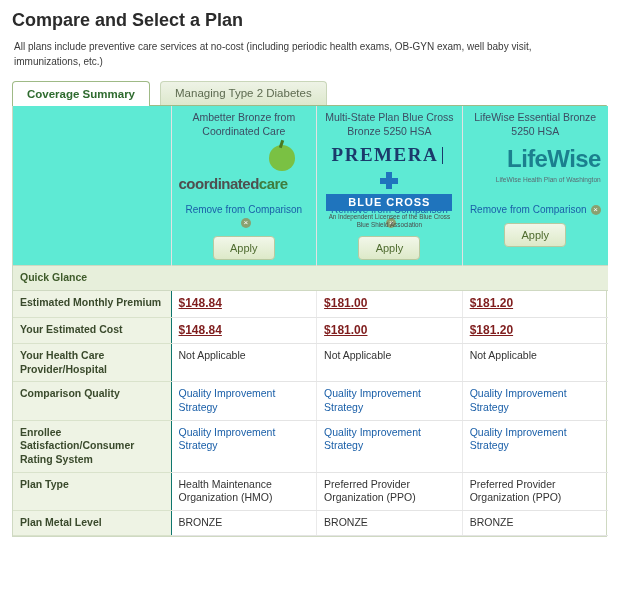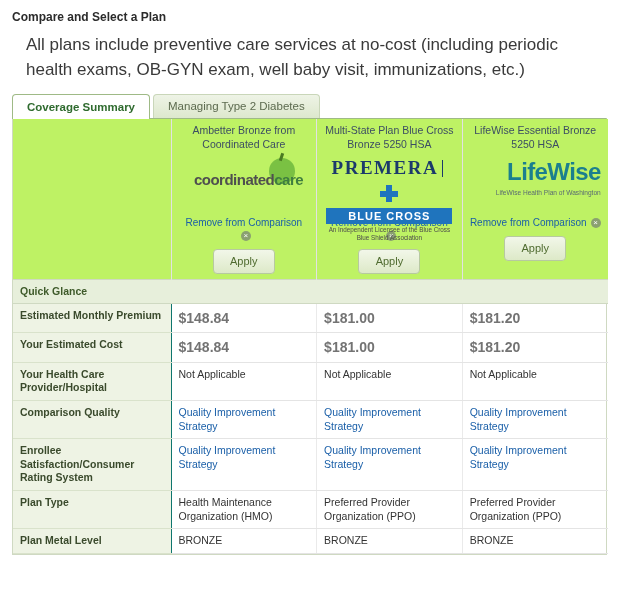--- a/index.html
+++ b/index.html
@@ -11,30 +11,30 @@
     font-size: 11px;
     color: #333333;
     overflow: hidden;
   }
   .page {
     width: 619px; height: 602px;
     position: relative;
     padding: 8px 10px 0 10px;
   }
   .page-title {
-    font-size: 12px;
+    font-size: 18px;
     font-weight: bold;
     color: #2b2b2b;
     margin: 2px 0 9px 2px;
   }
   .intro {
-    font-size: 17px;
+    font-size: 10px;
     color: #3a3a3a;
     line-height: 1.45;
-    margin: 0 0 10px 16px;
+    margin: 0 0 10px 4px;
     max-width: 580px;
   }
   .intro.second { margin-bottom: 11px; }
 
   
   .tabs {
     display: flex;
     align-items: flex-end;
     margin: 0 0 0 2px;
     height: 26px;
@@ -42,21 +42,21 @@
     z-index: 3;
   }
   .tab {
     height: 24px;
     line-height: 23px;
     padding: 0 14px;
     font-size: 11.5px;
     border: 1px solid #c9d6b9;
     border-bottom: none;
     border-radius: 4px 4px 0 0;
-    margin-right: 3px;
+    margin-right: 10px;
     background: linear-gradient(180deg, #eef3e6 0%, #dde8cd 100%);
     color: #5d6b50;
     cursor: pointer;
     white-space: nowrap;
   }
   .tab.active {
     background: #ffffff;
     color: #2f6b2f;
     font-weight: bold;
     border-color: #9fba86;
@@ -87,21 +87,21 @@
     line-height: 1.3;
   }
   col.label-col { width: 158px; }
   col.plan-col { width: 145.6px; }
 
   
   .hdr-cell {
     text-align: center;
     padding: 9px 6px 10px 6px;
     border-left: 1px solid #e2e2e2;
-    background: #bef264;
+    background: #5eead4;
     vertical-align: top;
   }
   .hdr-cell.first { border-left: none; }
   .plan-name {
     font-size: 10.5px;
     color: #3c4d63;
     line-height: 1.32;
     min-height: 28px;
     margin-bottom: 4px;
   }
@@ -120,22 +120,22 @@
     background: #7ac143;
     border-radius: 50% 50% 48% 48%;
   }
   .cc-apple:after {
     content: "";
     position: absolute; left: 11px; top: -5px;
     width: 3px; height: 8px; background: #4a7a22;
     transform: rotate(18deg);
   }
   .cc-text {
-    position: absolute; left: 0; bottom: 19px;
-    width: 140px; text-align: center;
+    position: absolute; left: 0; bottom: 2px;
+    width: 140px; text-align: left;
     font-size: 15px; font-weight: bold;
     letter-spacing: -0.5px;
     color: #3f7d3f;
   }
   .cc-text .dark { color: #4f4f4f; }
   
   .logo-prem { position: relative; width: 150px; height: 54px; text-align: center; }
   .prem-top {
     font-size: 19px; font-weight: bold; color: #1b3a6b;
     letter-spacing: 1.5px;
@@ -221,23 +221,24 @@
     border-bottom: 1px solid #d9e2cb;
     border-right: 1px solid #0f766e;
   }
   td.val {
     border-bottom: 1px solid #e4e4e4;
     border-left: 1px solid #eaeaea;
     color: #333;
   }
   td.val.first { border-left: none; }
   .big-price {
-    font-size: 14px;
-    font-weight: bold;
-    color: #737373;
+    font-size: 12px;
+    font-weight: bold;
+    color: #7f1d1d;
+    text-decoration: underline;
   }
   a.qlink {
     color: #1a5fa8;
     text-decoration: none;
     font-size: 10.5px;
     cursor: pointer;
   }
 </style>
 </head>
 <body>

